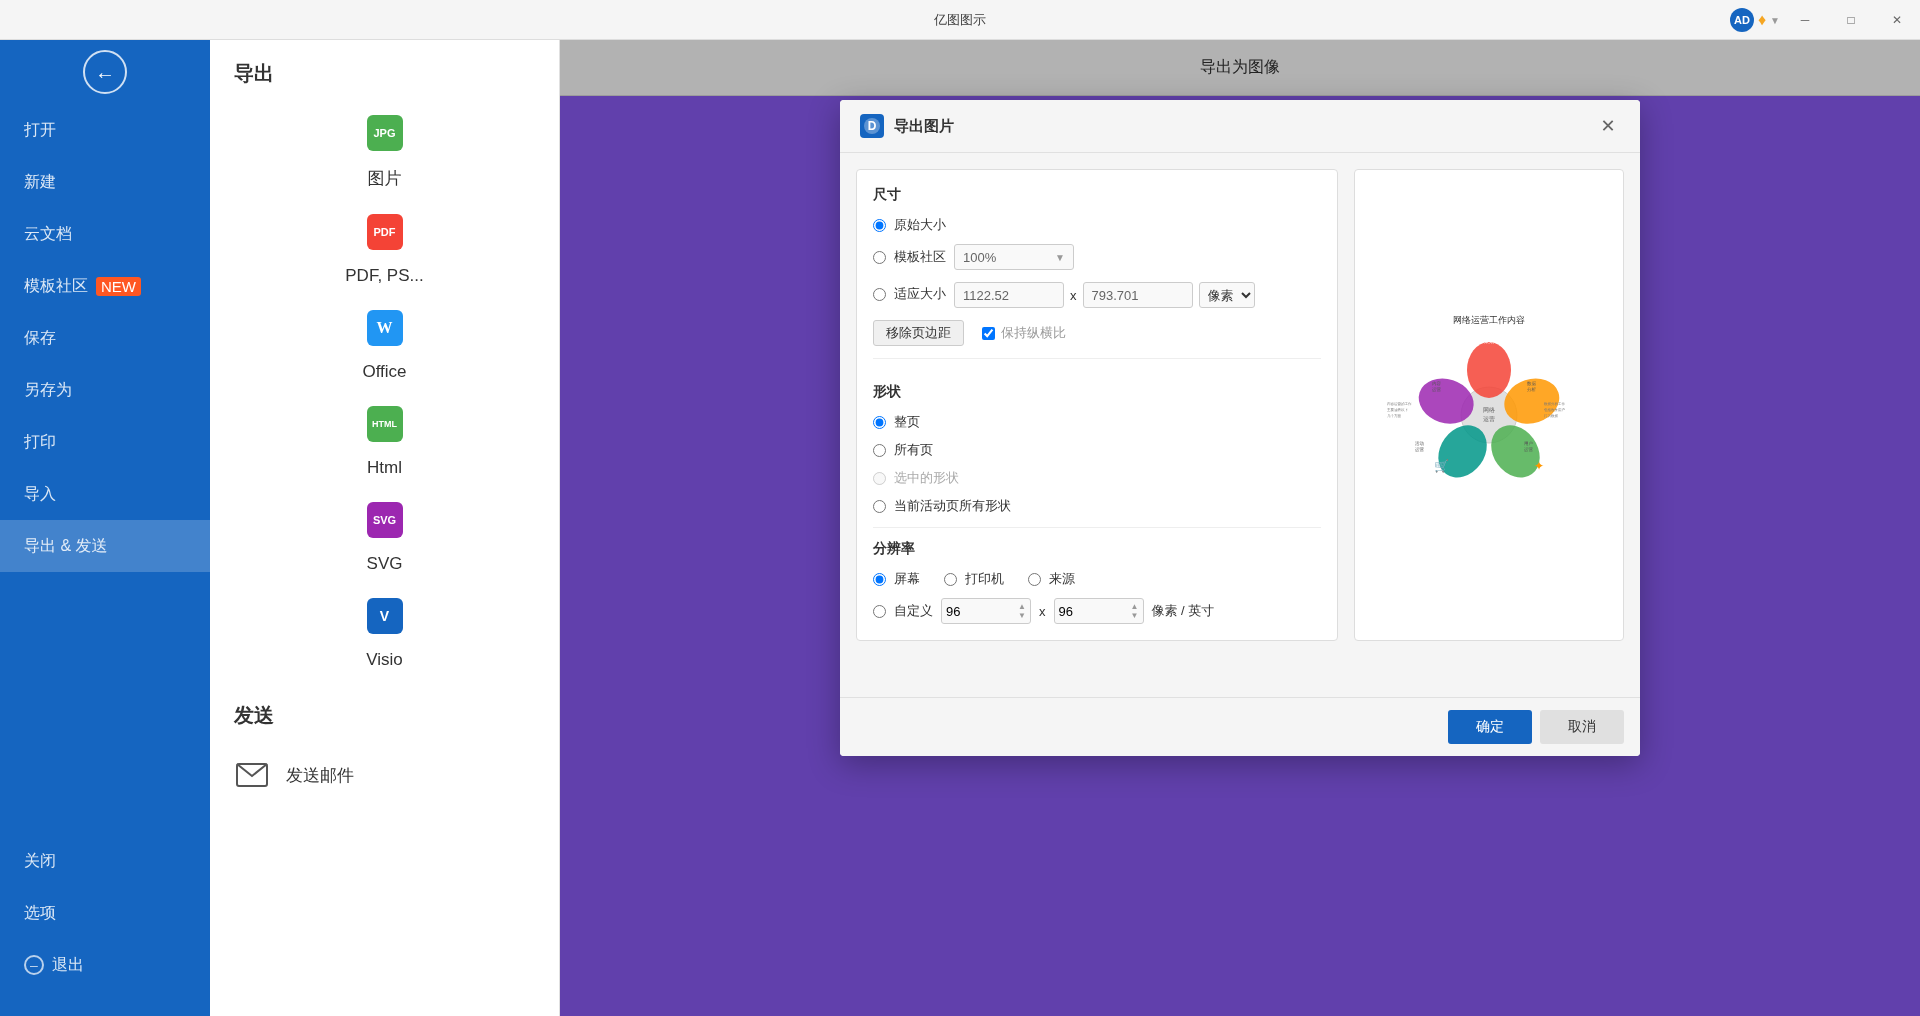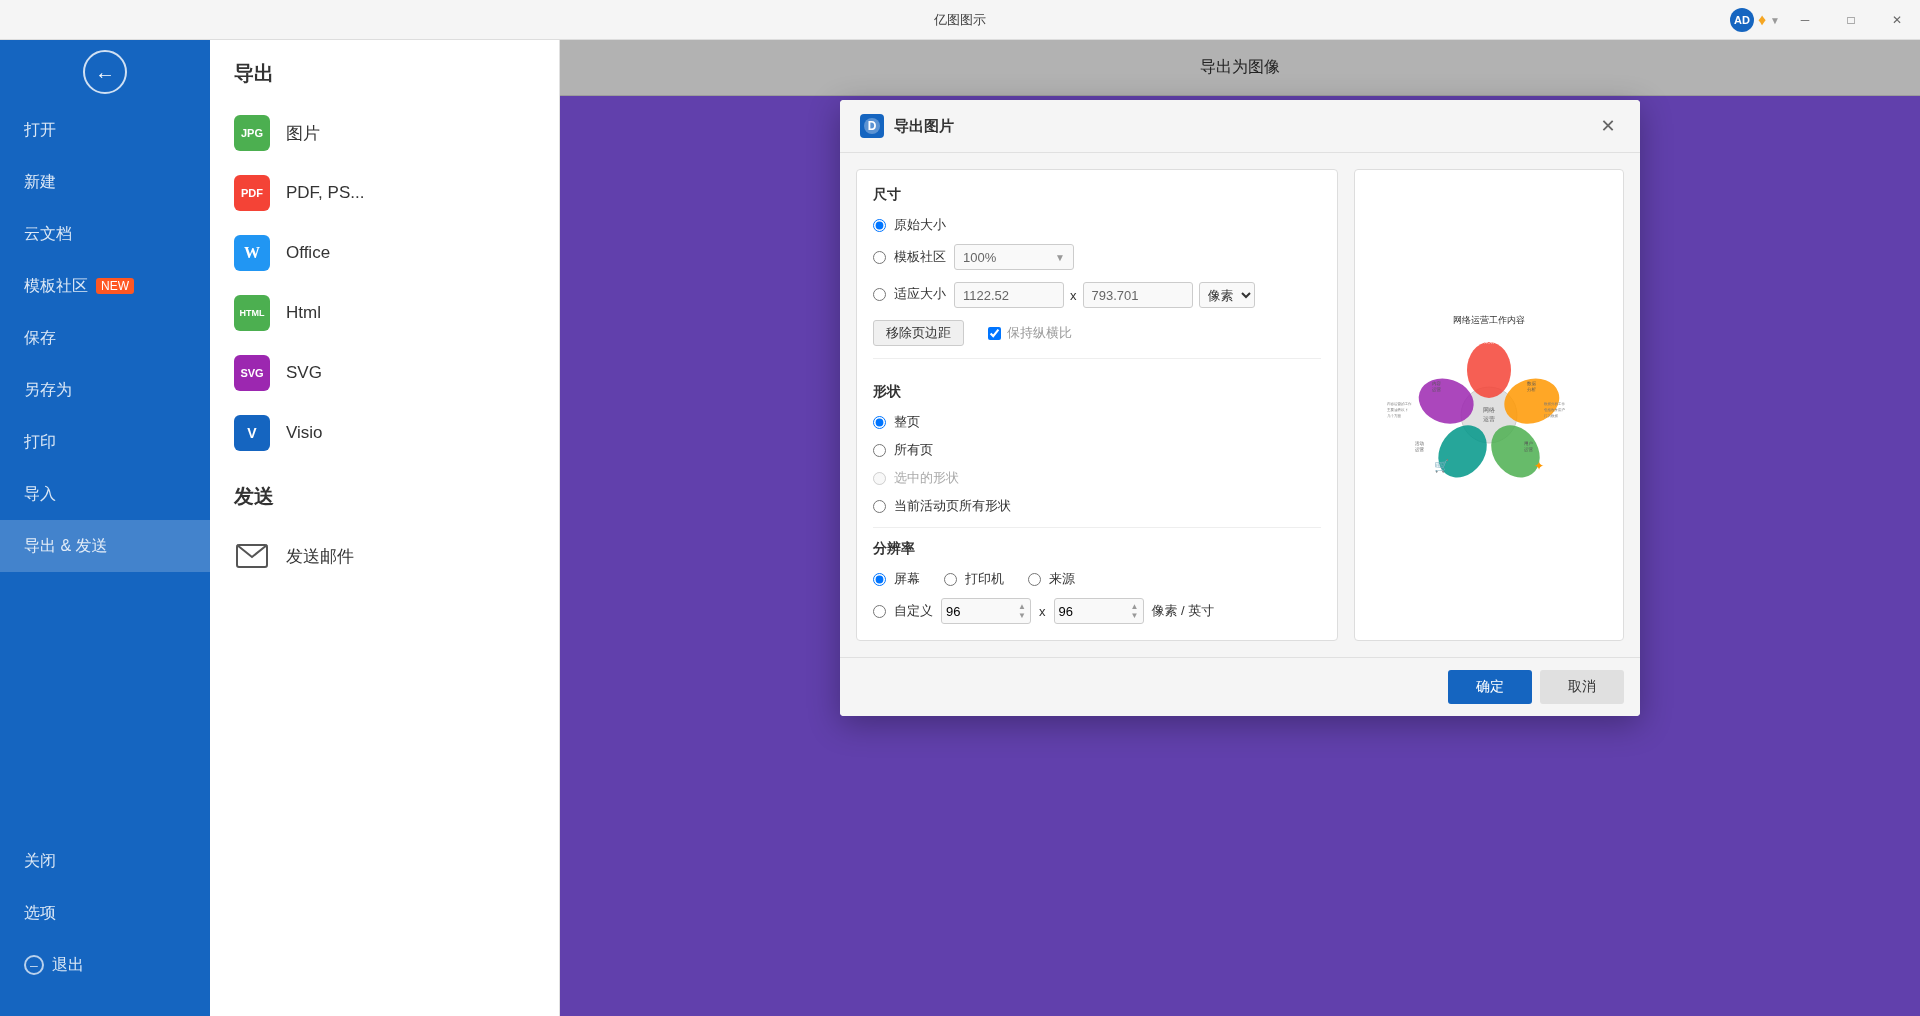--- a/index.html
+++ b/index.html
@@ -105,21 +105,21 @@
       color: rgba(255,255,255,0.85);
       font-size: 16px;
       cursor: pointer;
       position: relative;
     }
     .sidebar-item.active { background: rgba(255,255,255,0.2); }
     .sidebar-item .badge {
       margin-left: 8px;
       background: #ff5722;
       color: white;
-      font-size: 12px;
+      font-size: 15px;
       padding: 1px 5px;
       border-radius: 3px;
     }
     .sidebar-bottom { padding-bottom: 25px; }
     .sidebar-item-bottom {
       height: 52px;
       display: flex;
       align-items: center;
       padding: 0 24px;
       color: rgba(255,255,255,0.85);
@@ -160,20 +160,21 @@
       font-weight: bold;
       color: #333;
       padding: 0 24px 16px;
     }
     .export-item {
       display: flex;
       align-items: center;
       padding: 12px 24px;
       cursor: pointer;
       gap: 16px;
+      flex-direction: column;
     }
     .export-icon {
       width: 36px;
       height: 36px;
       border-radius: 6px;
       display: flex;
       align-items: center;
       justify-content: center;
       font-size: 11px;
       font-weight: bold;
@@ -357,21 +358,21 @@
       border-radius: 3px;
       padding: 0 4px;
       font-size: 13px;
       background: #f9f9f9;
       color: #333;
     }
 
     .remove-margin-row {
       display: flex;
       align-items: center;
-      gap: 24px;
+      gap: 18px;
       margin-top: 8px;
       margin-bottom: 8px;
     }
     .remove-margin-btn {
       height: 26px;
       padding: 0 12px;
       border: 1px solid #ccc;
       border-radius: 3px;
       background: #f0f0f0;
       font-size: 13px;
@@ -450,20 +451,21 @@
     }
 
     
     .modal-footer {
       display: flex;
       justify-content: flex-end;
       gap: 8px;
       padding: 12px 16px;
       background: #f5f5f5;
       border-top: 1px solid #e0e0e0;
+      margin-top: 40px;
     }
     .btn-confirm {
       height: 34px;
       padding: 0 28px;
       background: #1565c0;
       color: white;
       border: none;
       border-radius: 3px;
       font-size: 14px;
       cursor: pointer;

